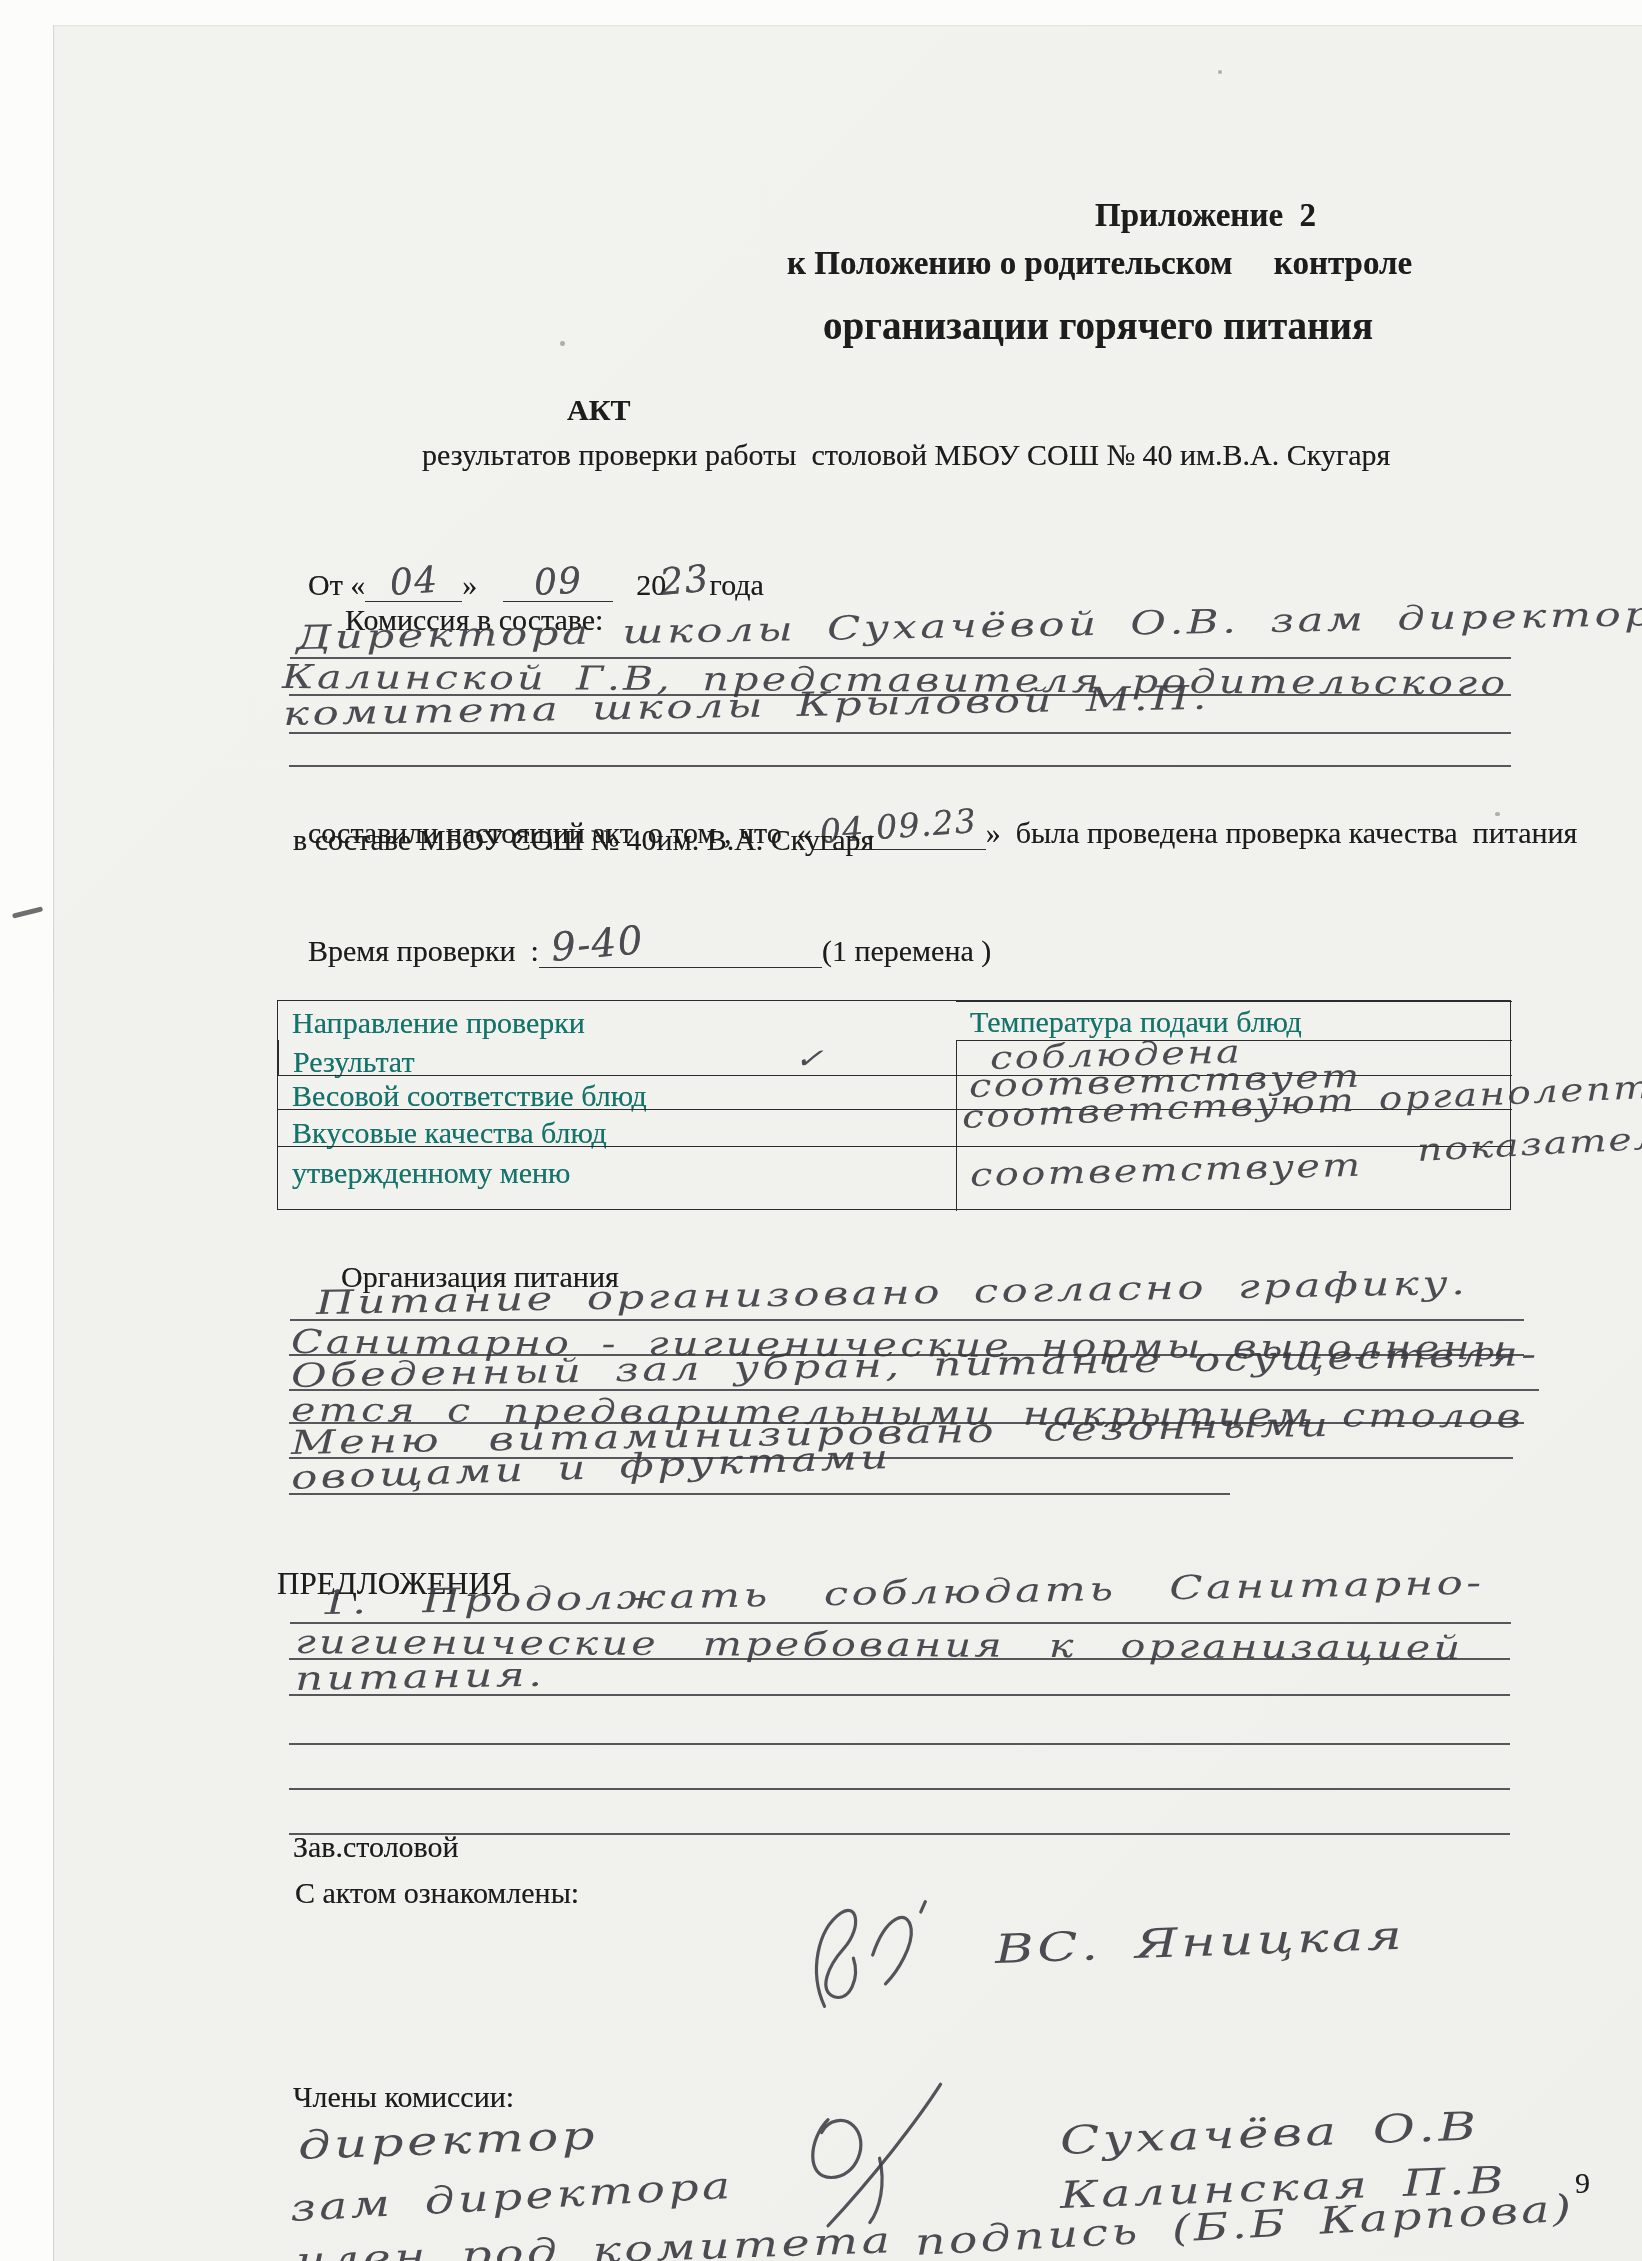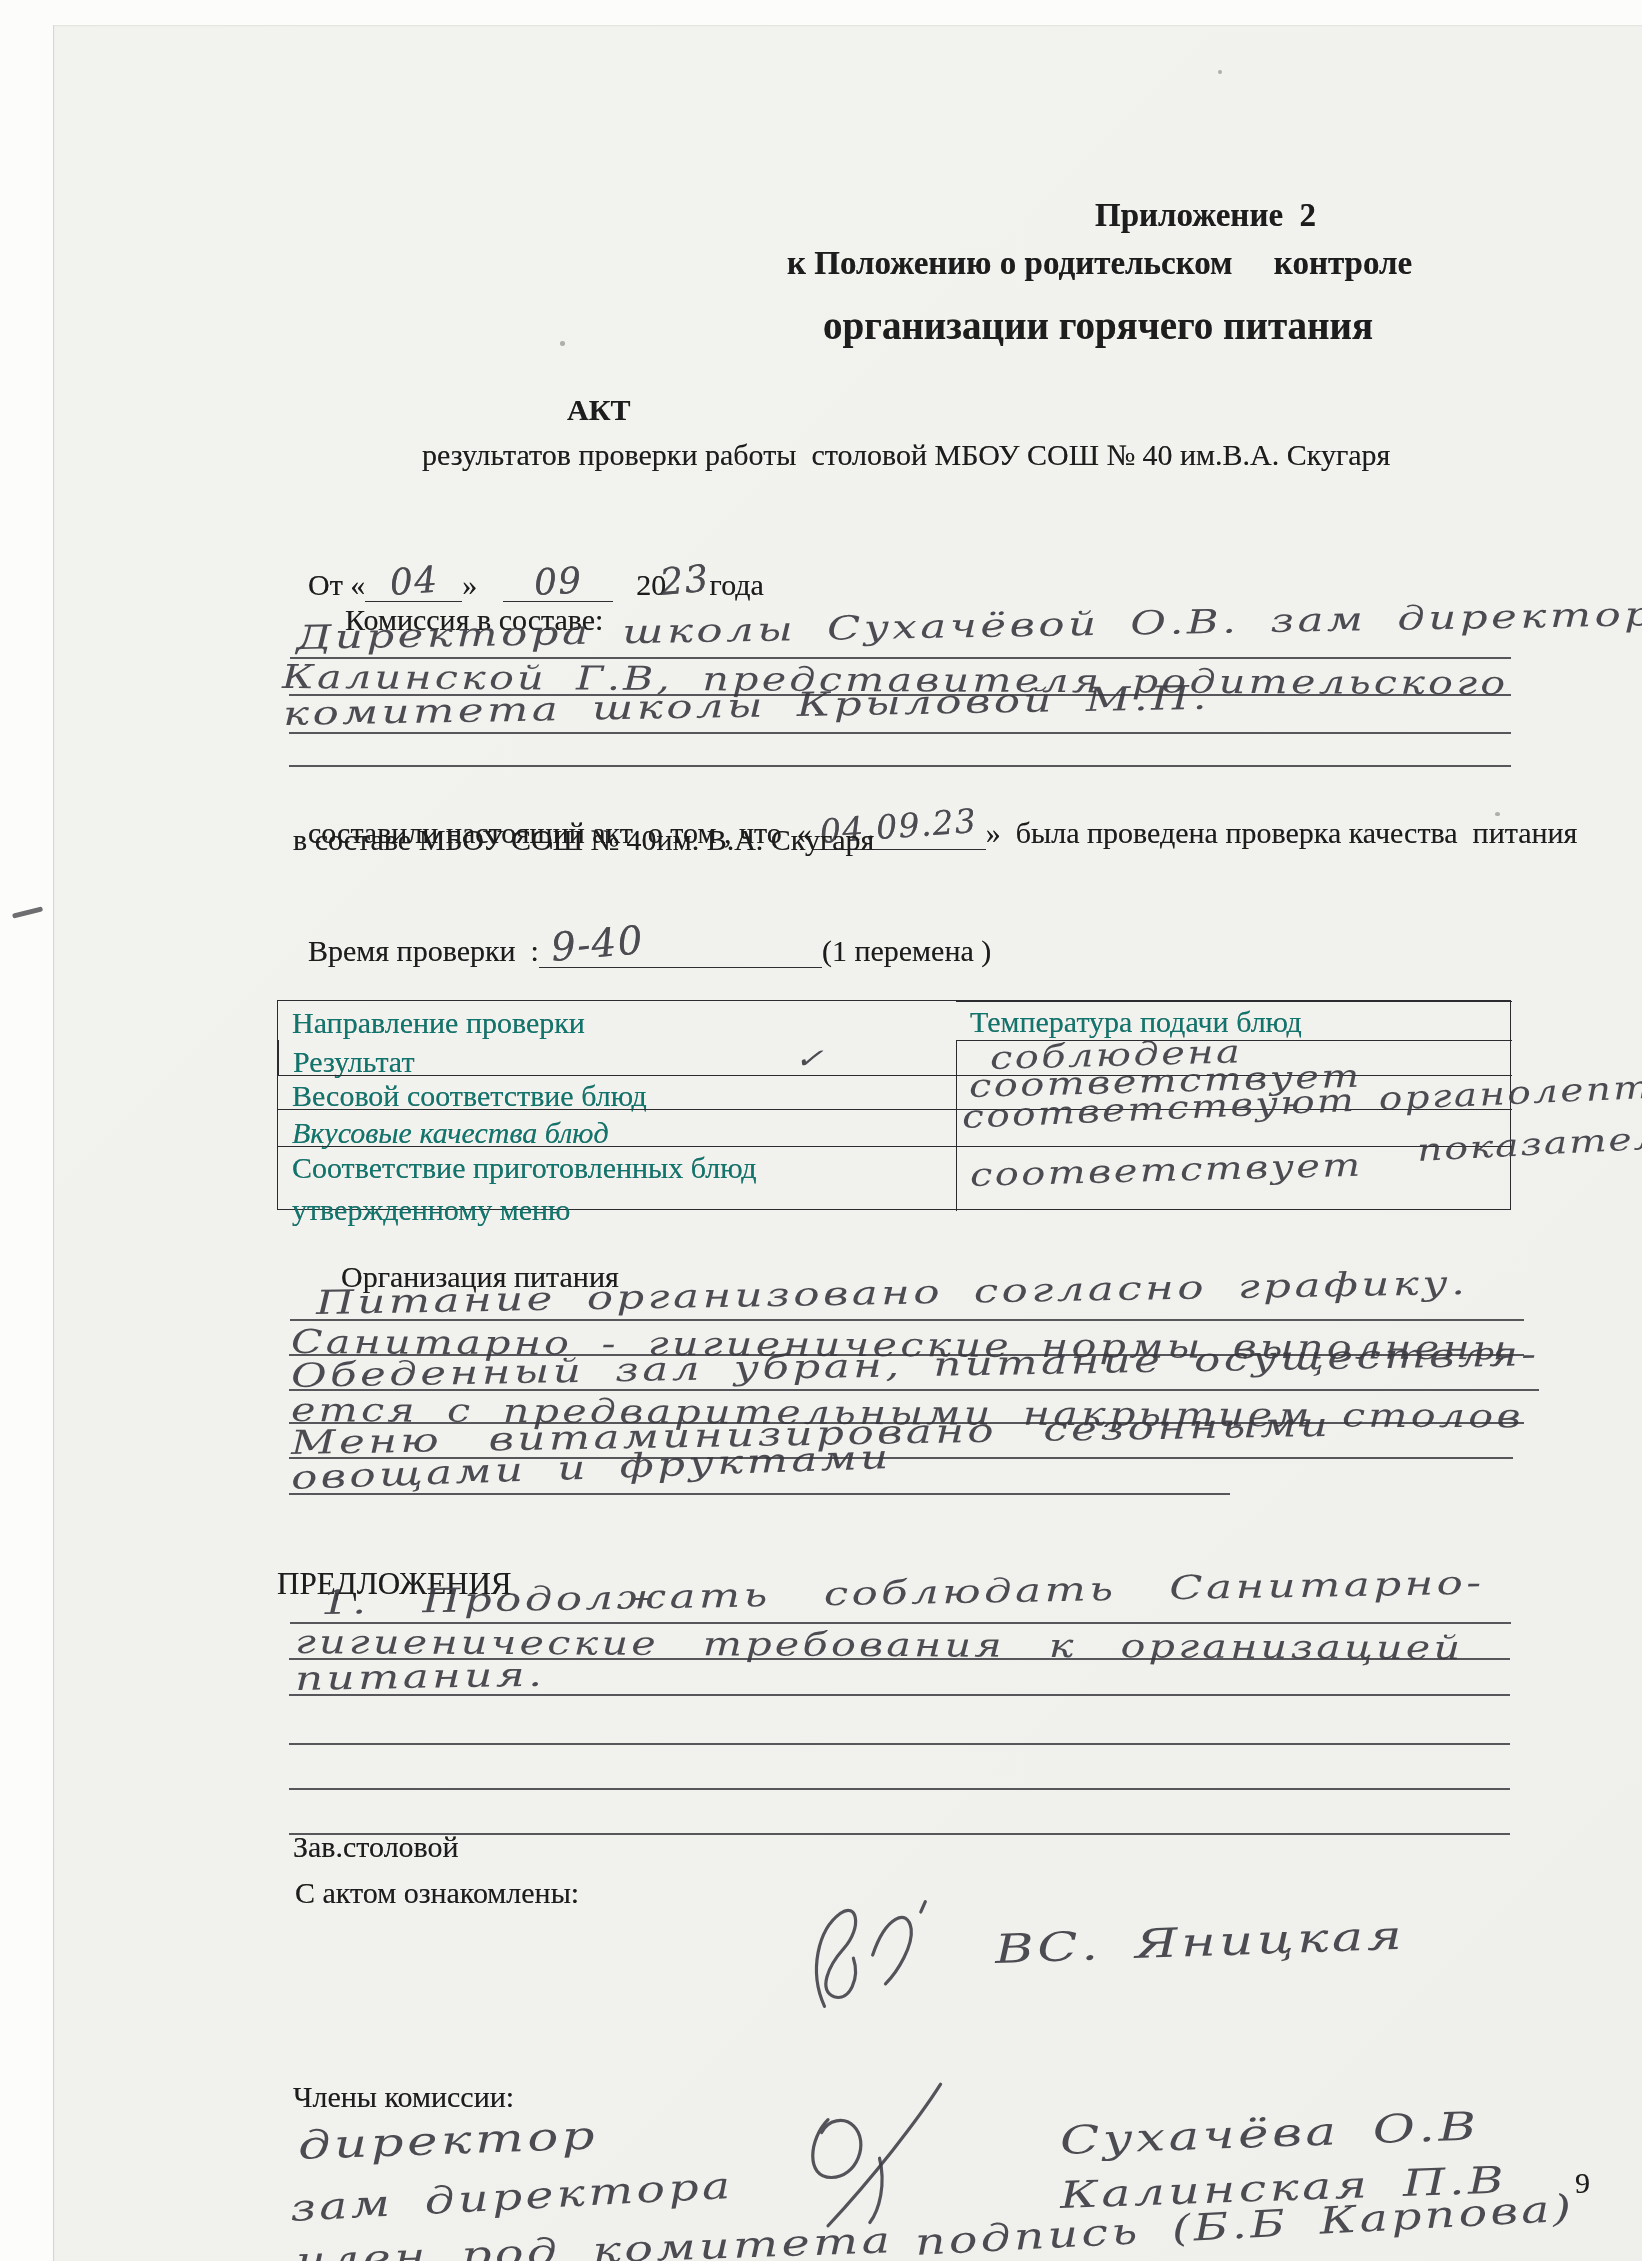--- a/index.html
+++ b/index.html
@@ -125,26 +125,25 @@
       <span class="pt" style="padding-top:5.2px;">Результат</span>
     </div>
   <div class="tcell right"><span class="hwc" style="margin:1.3px 0 0 33px;">соблюдена</span></div>
 
   <div class="tcell">
       <span class="pt">Весовой соответствие  блюд</span>
     </div>
   <div class="tcell right"><span class="hwc" style="margin:-6.4px 0 0 11.6px;">соответствует</span></div>
 
   <div class="tcell">
-      <span class="pt" style="padding-top:6.4px;font-style:italic;">Вкусовые качества блюд</span>
+      <span class="pt" style="padding-top:6.4px;">Вкусовые качества блюд</span>
     </div>
   <div class="tcell right"><span class="hwc" style="margin:-9px 0 0 5.2px;transform:rotate(-2.5deg) scaleX(1.22);">соответствуют органолептическ</span></div>
 
   <div class="tcell">
-    <span class="pt" style="padding-top:3.9px;">Соответствие  приготовленных блюд</span>
     <span class="pt" style="padding-top:9px;">утвержденному меню</span>
   </div>
   <div class="tcell right"><span class="hwc" style="margin:11.6px 0 0 13px;">соответствует</span></div>
 </div>
 
 <div class="hw small" style="left:794px;top:1045px;font-size:27px;">✓</div>
 
 <div class="hw r3 small" style="left:1417px;top:1135px;font-size:31px;">показателям</div>
 
 <div class="pr" style="left:341px;top:1260px;font-size:30px;">Организация питания</div>

